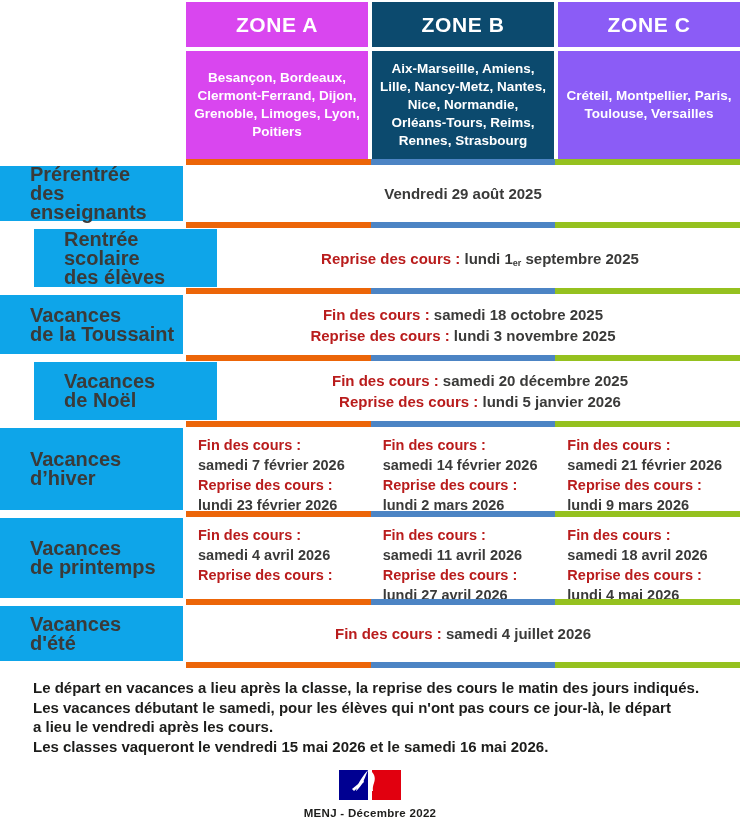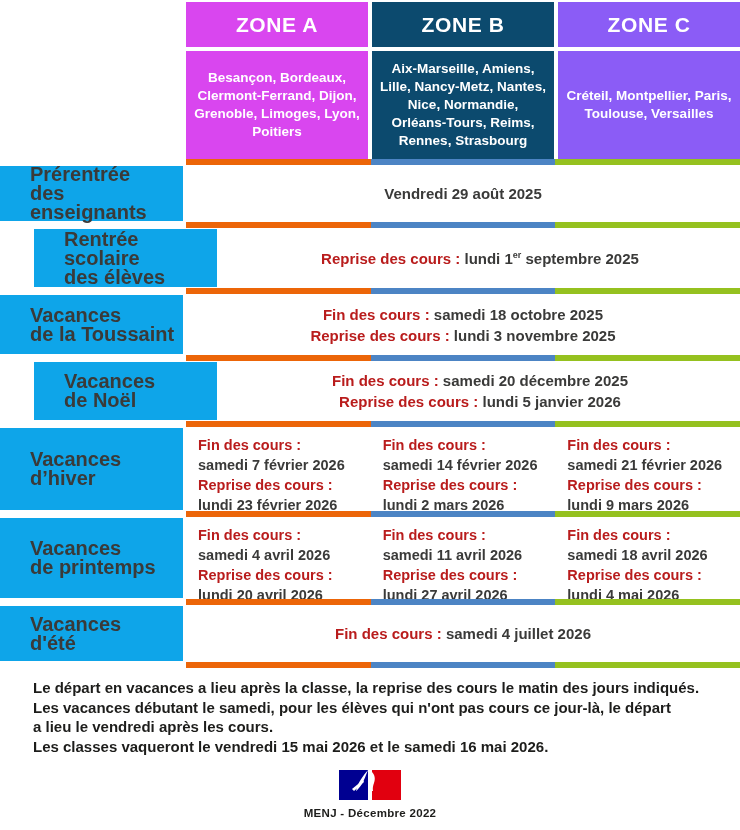--- a/index.html
+++ b/index.html
@@ -38,21 +38,21 @@
     text-align:center;font-size:15px;line-height:21px;
   }
   .content.cols{display:flex;}
   .content .cell{
     flex:1 1 0;box-sizing:border-box;padding:8px 0 0 12px;
     font-size:14.5px;line-height:20px;text-align:left;
   }
   .h57{height:57px;} .h60{height:60px;margin-left:34px;} .h61{height:61px;} .h84{height:84px;} .h82{height:82px;}
   .gray{color:#b91c1c;}
   .dark{color:#3a3a39;}
-  sup{font-size:9px;position:relative;top:0;vertical-align:super;line-height:0;}
+  sup{font-size:9px;position:relative;top:8px;vertical-align:super;line-height:0;}
   
   .notes{margin:10px 30px 0 33px;font-size:15px;line-height:19.5px;color:#1d1d1b;}
   .logo-wrap{margin-top:14px;display:flex;justify-content:center;}
   .credit{text-align:center;margin-top:7px;font-size:11.5px;letter-spacing:.3px;color:#1d1d1b;}
 </style>
 </head>
 <body>
 
 <div class="cal">
 
@@ -178,21 +178,20 @@
   <div class="row h82">
     <div class="label">
       <span>Vacances</span>
       <span>de printemps</span>
     </div>
     <div class="content cols">
       <div class="cell">
         <div class="gray">Fin des cours :</div>
         <div class="dark">samedi 4 avril 2026</div>
         <div class="gray">Reprise des cours :</div>
-        <div class="dark">lundi 20 avril 2026</div>
       </div>
       <div class="cell">
         <div class="gray">Fin des cours :</div>
         <div class="dark">samedi 11 avril 2026</div>
         <div class="gray">Reprise des cours :</div>
         <div class="dark">lundi 27 avril 2026</div>
       </div>
       <div class="cell">
         <div class="gray">Fin des cours :</div>
         <div class="dark">samedi 18 avril 2026</div>

